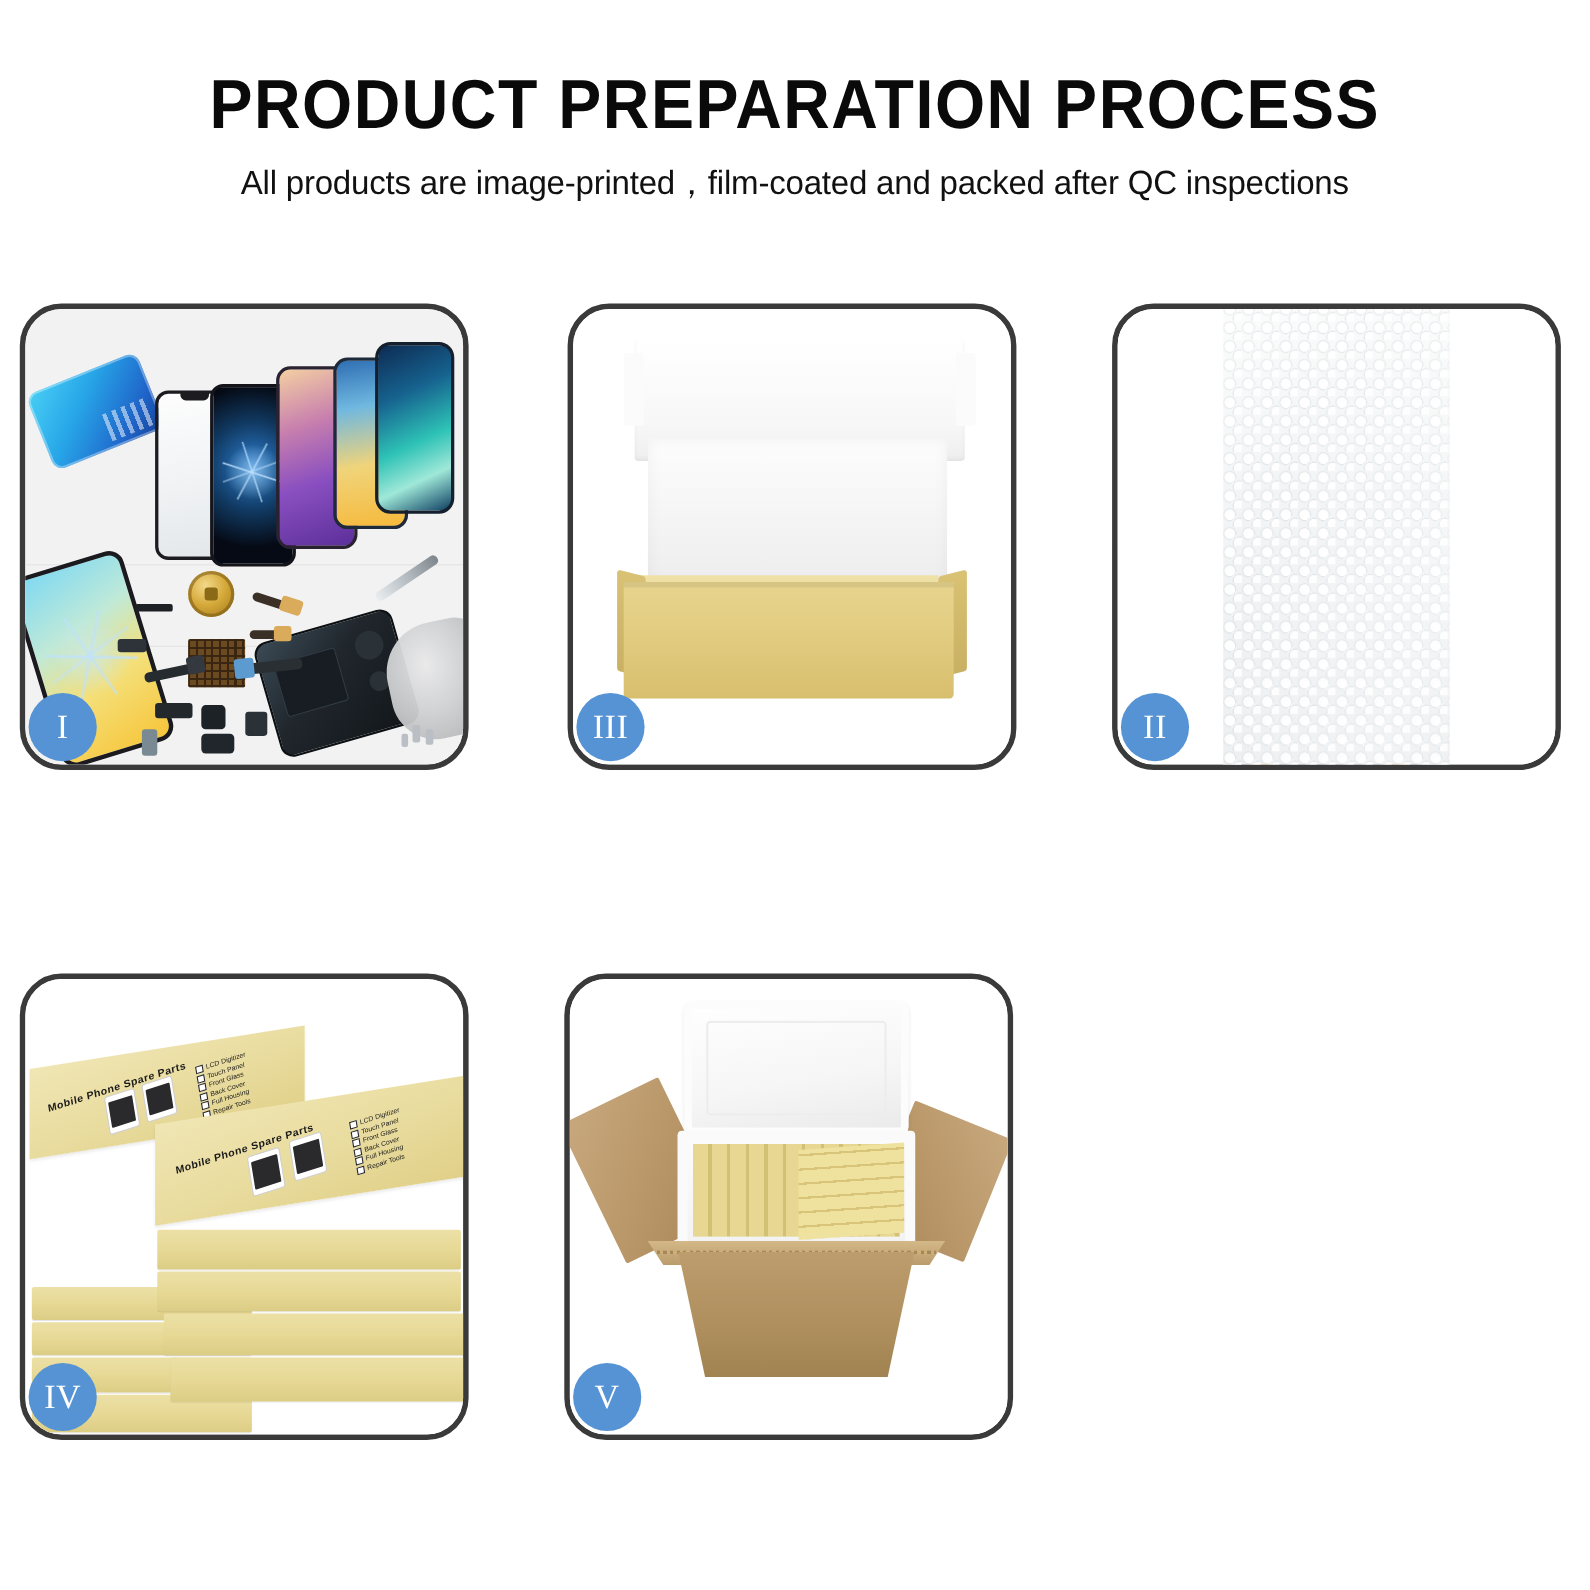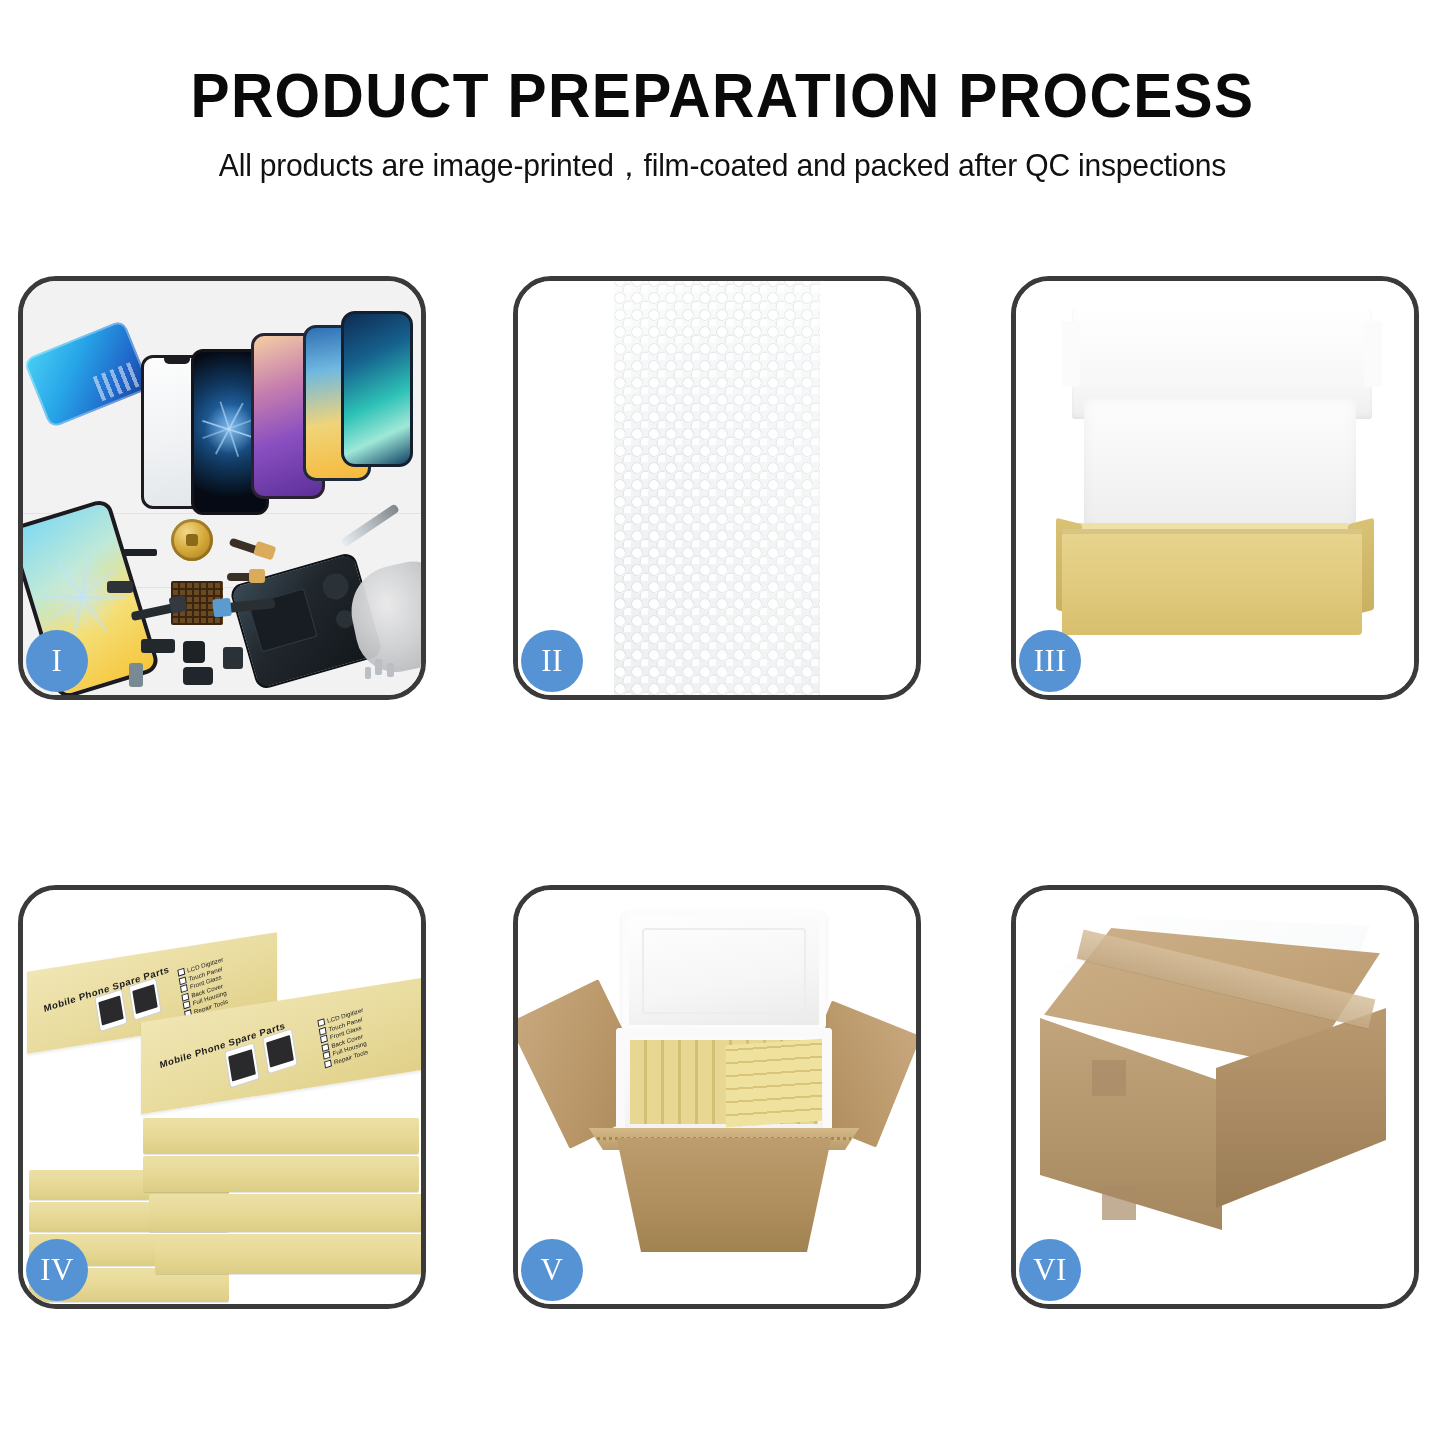--- a/index.html
+++ b/index.html
@@ -406,52 +406,52 @@
           <div class="ph tool"></div>
           <div class="ph hand"></div>
           <div class="screw sw1"></div>
           <div class="screw sw2"></div>
           <div class="screw sw3"></div>
         </div>
       </div>
       <div class="badge">I</div>
     </div>
 
+    <div class="panel p3">
+      <div class="clip">
+        <div class="scene3">
+          <div class="b3-lid"></div>
+          <div class="b3-foam"></div>
+          <div class="b3-inner"></div>
+          <div class="b3-bub"></div>
+          <div class="b3-sidL"></div>
+          <div class="b3-sidR"></div>
+          <div class="b3-front"></div>
+        </div>
+      </div>
+      <div class="badge">III</div>
+    </div>
+
     <div class="panel p2">
       <div class="clip">
         <div class="scene2">
           <div class="bw-lcd"></div>
           <div class="bw-flex"></div>
           <div class="bw-dot"></div>
           <div class="bw-sq"></div>
           <div class="bw-bot"></div>
           <div class="bw-tab1"></div>
           <div class="bw-tab2"></div>
           <div class="bw-label"></div>
           <div class="bw-bag"></div>
           <div class="bw-sheen"></div>
         </div>
       </div>
       <div class="badge">II</div>
     </div>
-
-    <div class="panel p3">
-      <div class="clip">
-        <div class="scene3">
-          <div class="b3-lid"></div>
-          <div class="b3-foam"></div>
-          <div class="b3-inner"></div>
-          <div class="b3-bub"></div>
-          <div class="b3-sidL"></div>
-          <div class="b3-sidR"></div>
-          <div class="b3-front"></div>
-        </div>
-      </div>
-      <div class="badge">III</div>
-    </div>
   </div>
 
   <div class="row r2">
 
     <div class="panel p1">
       <div class="clip">
         <div class="scene4">
 
           <div class="stackbox" style="left:6px;top:280px;width:200px;height:30px;"></div>
           <div class="stackbox" style="left:6px;top:312px;width:200px;height:30px;"></div>
@@ -549,29 +549,15 @@
           <div class="v-foambox"></div>
           <div class="v-cells"></div>
           <div class="v-cells2"></div>
           <div class="v-rim"></div>
           <div class="v-body"></div>
         </div>
       </div>
       <div class="badge">V</div>
     </div>
 
-    <div class="panel p3">
-      <div class="clip">
-        <div class="scene6">
-          <div class="c6-poly"></div>
-          <div class="c6-top"></div>
-          <div class="c6-left"></div>
-          <div class="c6-right"></div>
-          <div class="c6-tape"></div>
-          <div class="c6-tab1"></div>
-          <div class="c6-tab2"></div>
-        </div>
-      </div>
-      <div class="badge">VI</div>
-    </div>
   </div>
 
 </div>
 
 </body></html>

